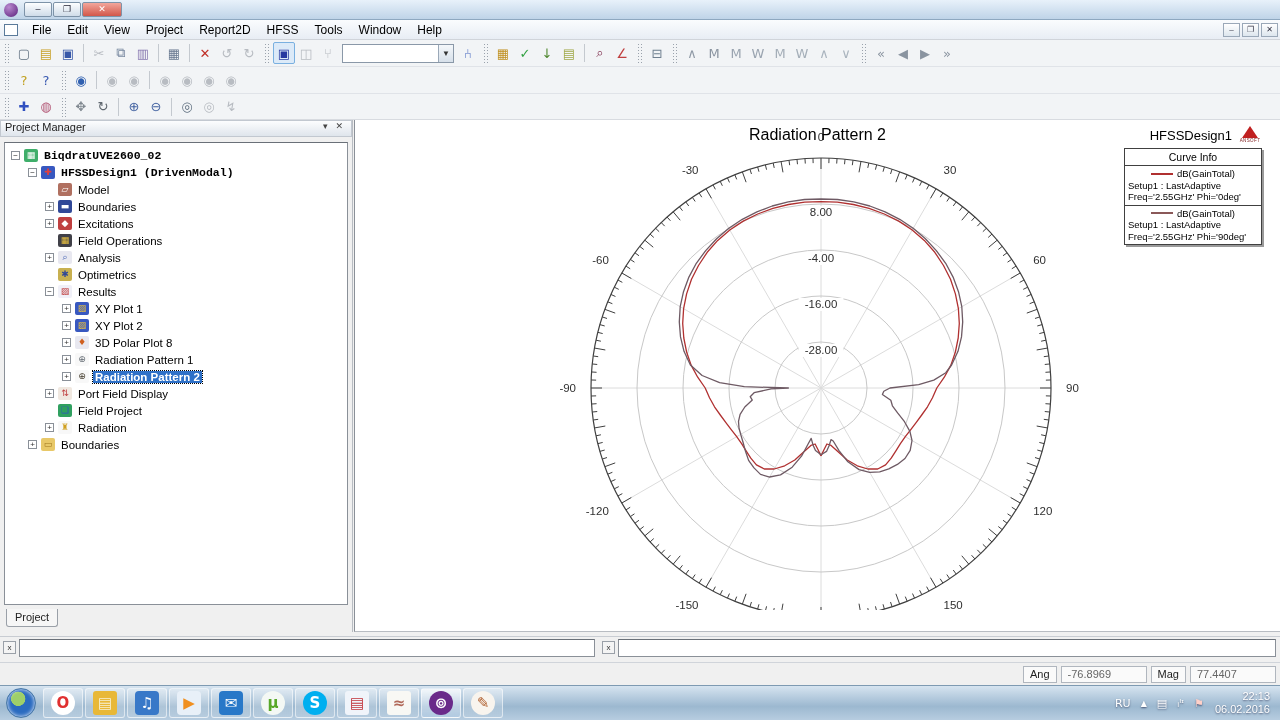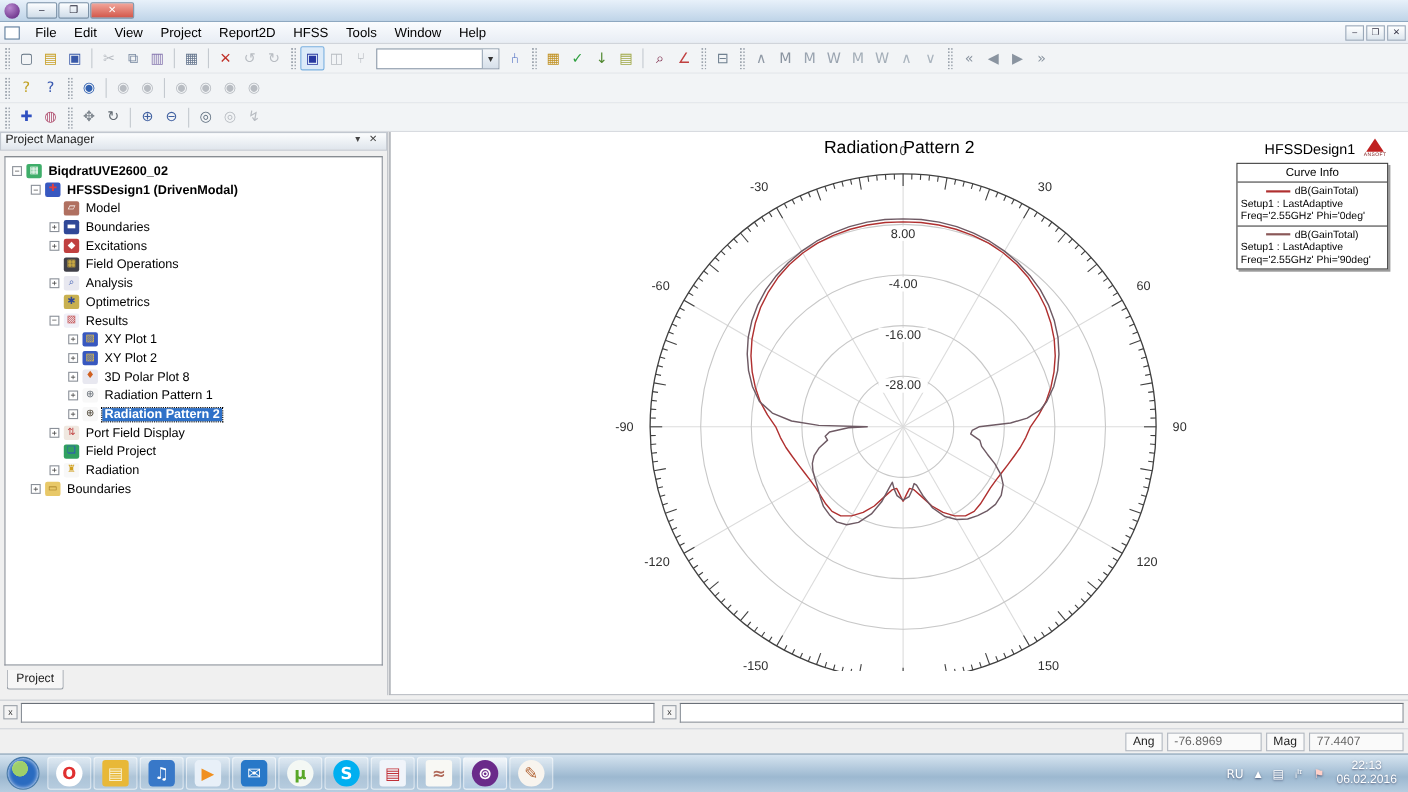--- a/index.html
+++ b/index.html
@@ -54,21 +54,21 @@
   .pm-hbtn { font-size:9px; color:#444; padding:0 4px; }
   .treebox { position:absolute; left:4px; top:22px; width:344px; height:463px; background:#fff;
     border:1px solid #8a9098; border-top-color:#6a7078; overflow:hidden; padding-top:4px; }
   .trow { height:17px; display:flex; align-items:center; white-space:nowrap; }
   .texp { width:9px; height:9px; border:1px solid #8a9098; background:#fff; font-size:8px; line-height:7px;
     text-align:center; color:#333; margin-right:4px; flex:none; }
   .texp.none { border:none; background:transparent; }
   .ticon { width:14px; height:13px; margin-right:4px; flex:none; border-radius:2px;
     font-family:"DejaVu Sans",sans-serif; font-size:9px; line-height:13px; text-align:center; }
   .tlabel { font-size:11.5px; color:#000; padding:0 2px; }
-  .tlabel.bold { font-weight:bold; }
+  .tlabel.bold { font-weight:bold;font-family:Liberation Mono, monospace; }
   .tlabel.selected { background:#2f71c8; color:#fff; font-weight:bold; outline:1px dotted #000; }
   .proj-tab { position:absolute; left:6px; top:489px; width:52px; height:18px; background:#f6f6f6;
     border:1px solid #9aa0a8; border-top:none; border-radius:0 0 3px 3px; text-align:center;
     font-size:11px; line-height:16px; color:#222; }
 
   
   .plotwin { position:absolute; left:354px; top:120px; width:926px; height:512px; background:#fff;
     border-left:1px solid #8a9098; border-bottom:1px solid #b8bcc2; }
   .plot-title { position:absolute; left:0; top:6px; width:100%; text-align:center;
     font-size:16px; color:#000; }
@@ -107,21 +107,21 @@
   .tapp { width:40px; height:30px; margin:0 1px; display:flex; align-items:center; justify-content:center;
     border:1px solid rgba(255,255,255,.55); border-radius:3px;
     background:linear-gradient(rgba(255,255,255,.35),rgba(255,255,255,.08));
     font-family:"DejaVu Sans",sans-serif; }
   .tapp.activeapp { background:linear-gradient(rgba(255,255,255,.75),rgba(180,205,230,.5)); }
   .tglyph { width:24px; height:24px; border-radius:4px; display:flex; align-items:center; justify-content:center;
     font-size:15px; font-weight:bold; }
   .taskbar .spacer { flex:1; }
   .tray { display:flex; align-items:center; color:#fff; text-shadow:0 1px 2px rgba(0,0,40,.55); }
   .tray .titem { margin:0 5px; font-size:11px; font-family:"DejaVu Sans",sans-serif; }
-  .clock { text-align:center; font-size:11px; line-height:13px; margin:0 10px 0 6px; }
+  .clock { text-align:right; font-size:11px; line-height:13px; margin:0 10px 0 6px; }
 </style>
 </head>
 <body>
 
 <div class="titlebar">
   <div class="app-icon"></div>
   <div class="winbtns">
     <div class="winbtn">–</div>
     <div class="winbtn">❐</div>
     <div class="winbtn close">✕</div>

